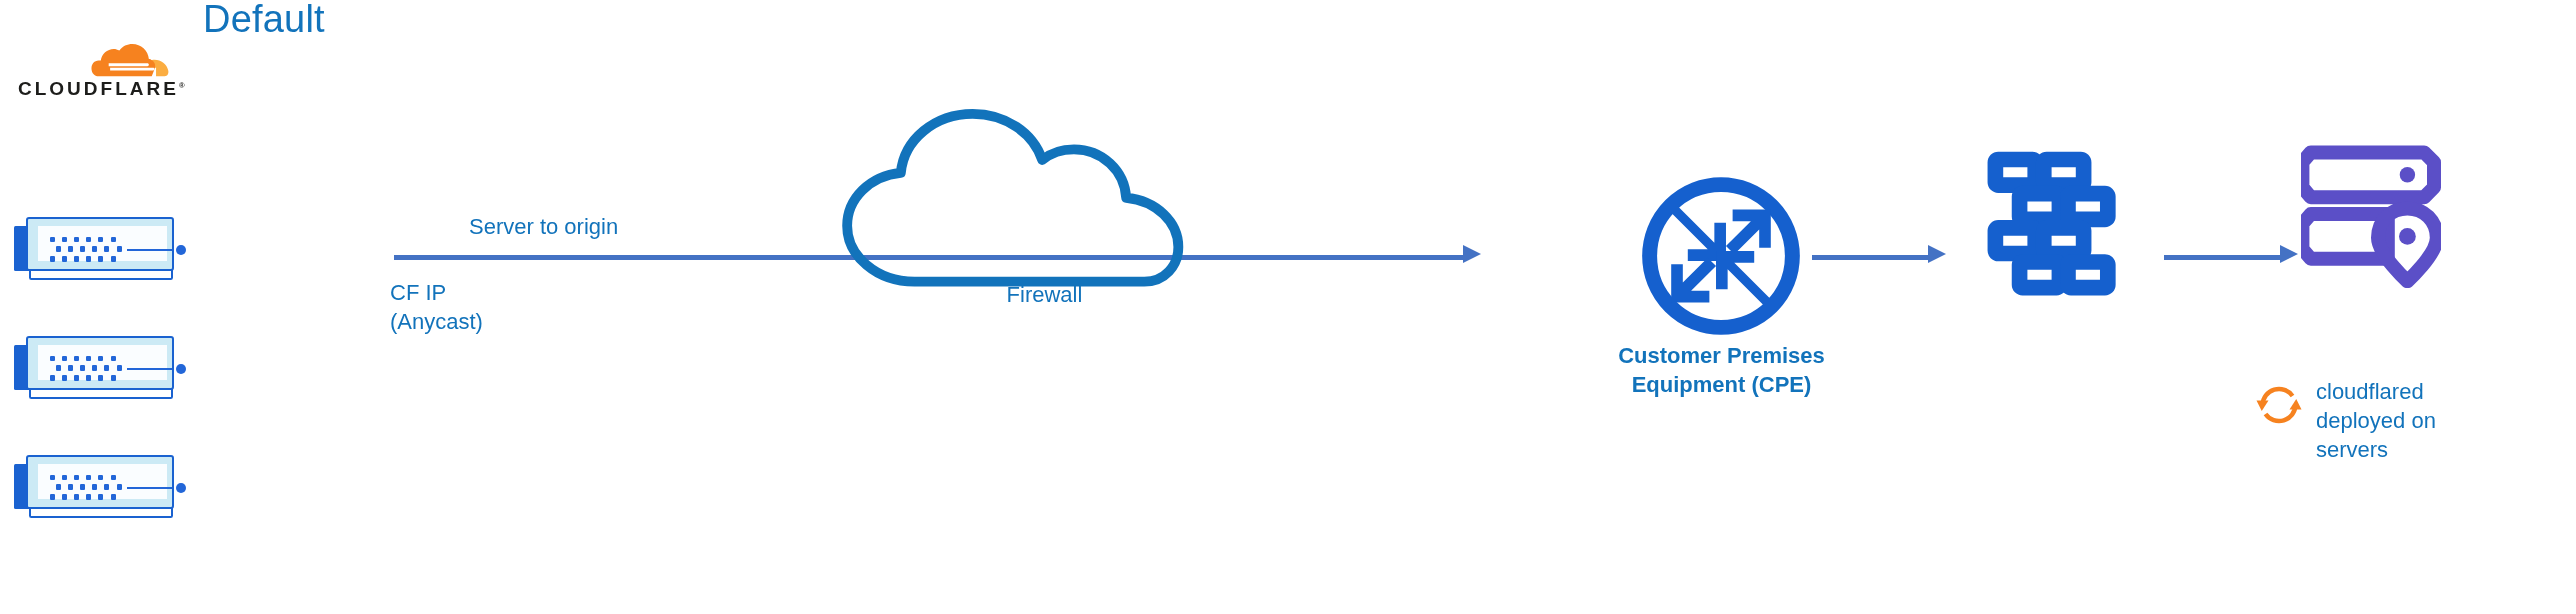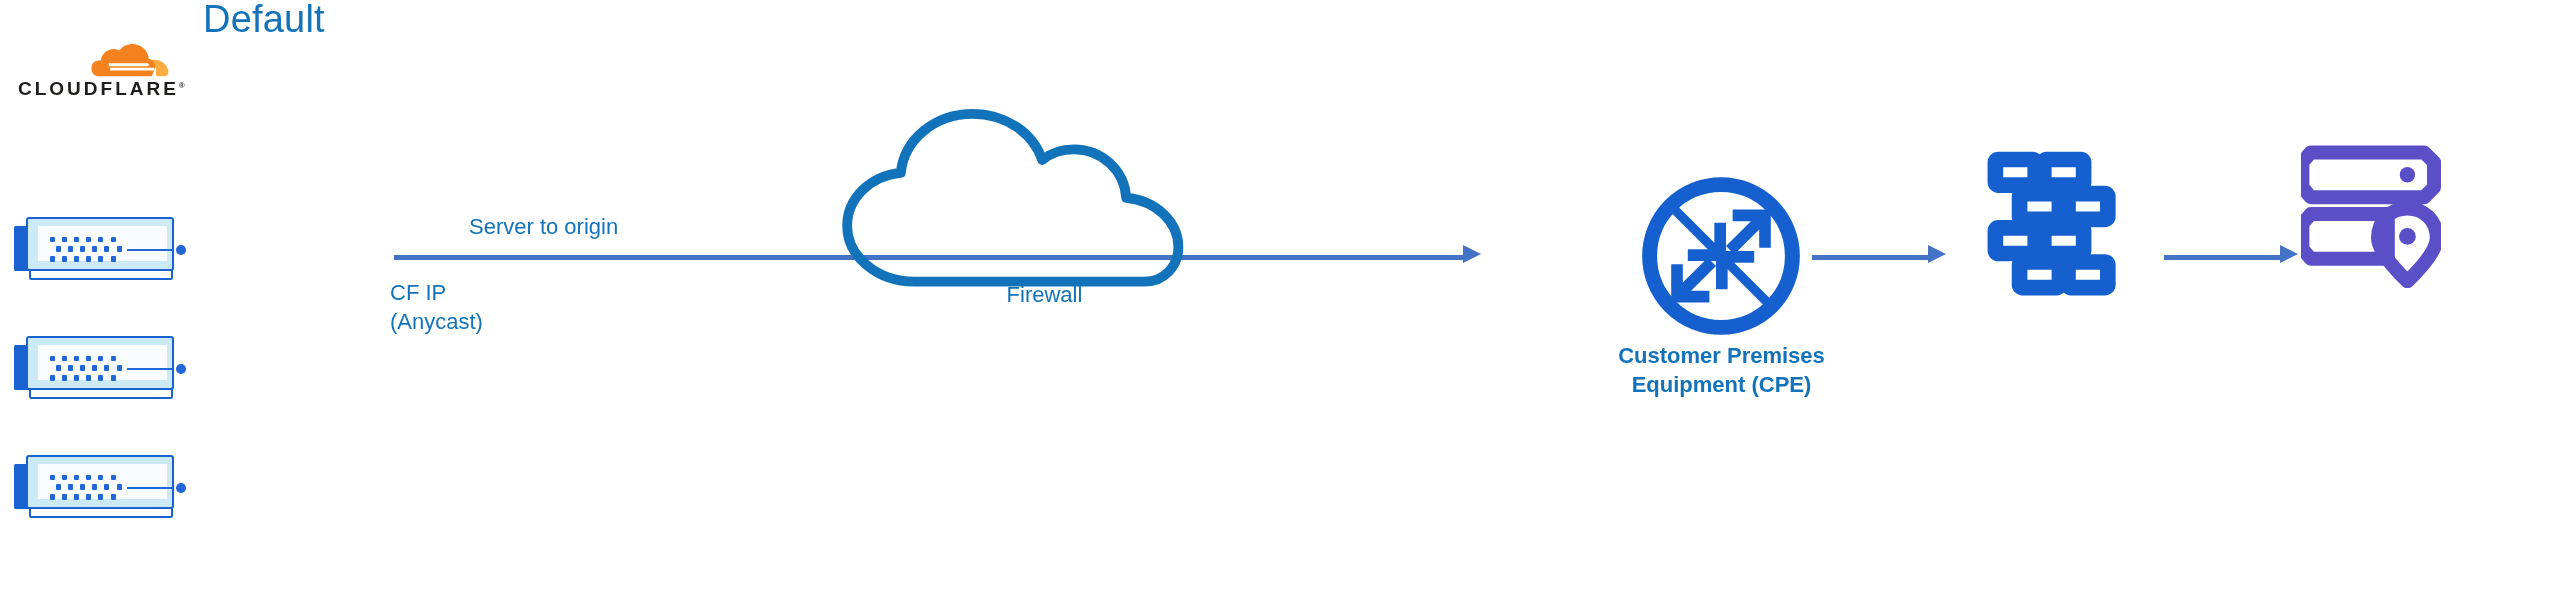--- a/index.html
+++ b/index.html
@@ -420,15 +420,26 @@
 
     <path d="M7 8 H88 L95 15 V33 L88 40 H7 L1 33 V15 Z" fill="none" stroke="#5B4FC7" stroke-width="10" stroke-linejoin="round"></path>
     <circle cx="76" cy="24" r="5.5" fill="#5B4FC7"></circle>
 
     <path d="M7 52 H62 V84 H7 L1 77 V59 Z" fill="none" stroke="#5B4FC7" stroke-width="10" stroke-linejoin="round"></path>
 
     <path d="M76 48 C64 48 55 57 55 69 C55 81 76 100 76 100 C76 100 97 81 97 69 C97 57 88 48 76 48 Z" fill="none" stroke="#5B4FC7" stroke-width="10" stroke-linejoin="round"></path>
     <circle cx="76" cy="68" r="6" fill="#5B4FC7"></circle>
   </svg>
 
+  <div class="abs" id="cloudflared-note">
+    <svg id="cloudflared-icon" viewBox="0 0 64 64">
+      <path d="M10 32 A22 22 0 0 1 50 20" fill="none" stroke="#F6821F" stroke-width="6" stroke-linecap="butt"></path>
+      <path d="M54 32 A22 22 0 0 1 14 44" fill="none" stroke="#F6821F" stroke-width="6" stroke-linecap="butt"></path>
+      <polygon points="2,26 18,26 9,40" fill="#F6821F"></polygon>
+      <polygon points="62,38 46,38 55,24" fill="#F6821F"></polygon>
+    </svg>
+    <div id="cloudflared-text">cloudflared
+deployed on
+servers</div>
+  </div>
 
 </div>
 
 
 </body></html>

